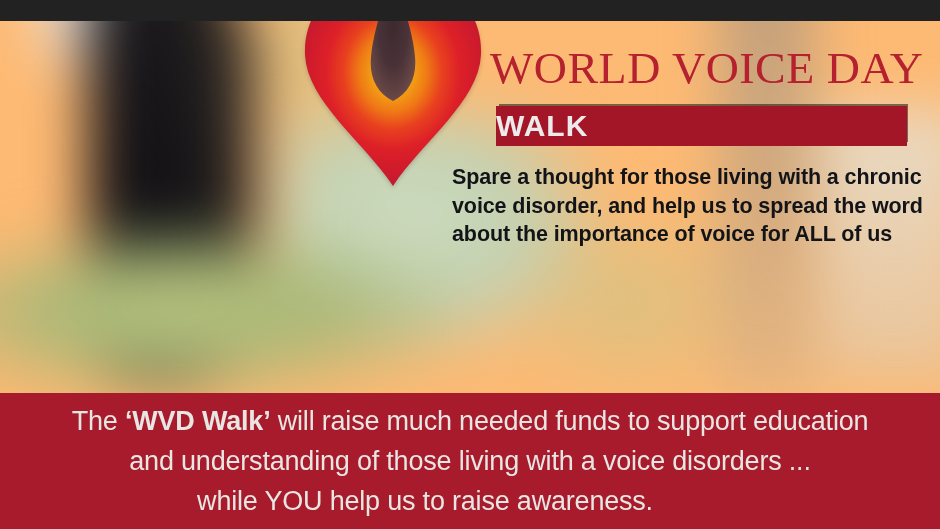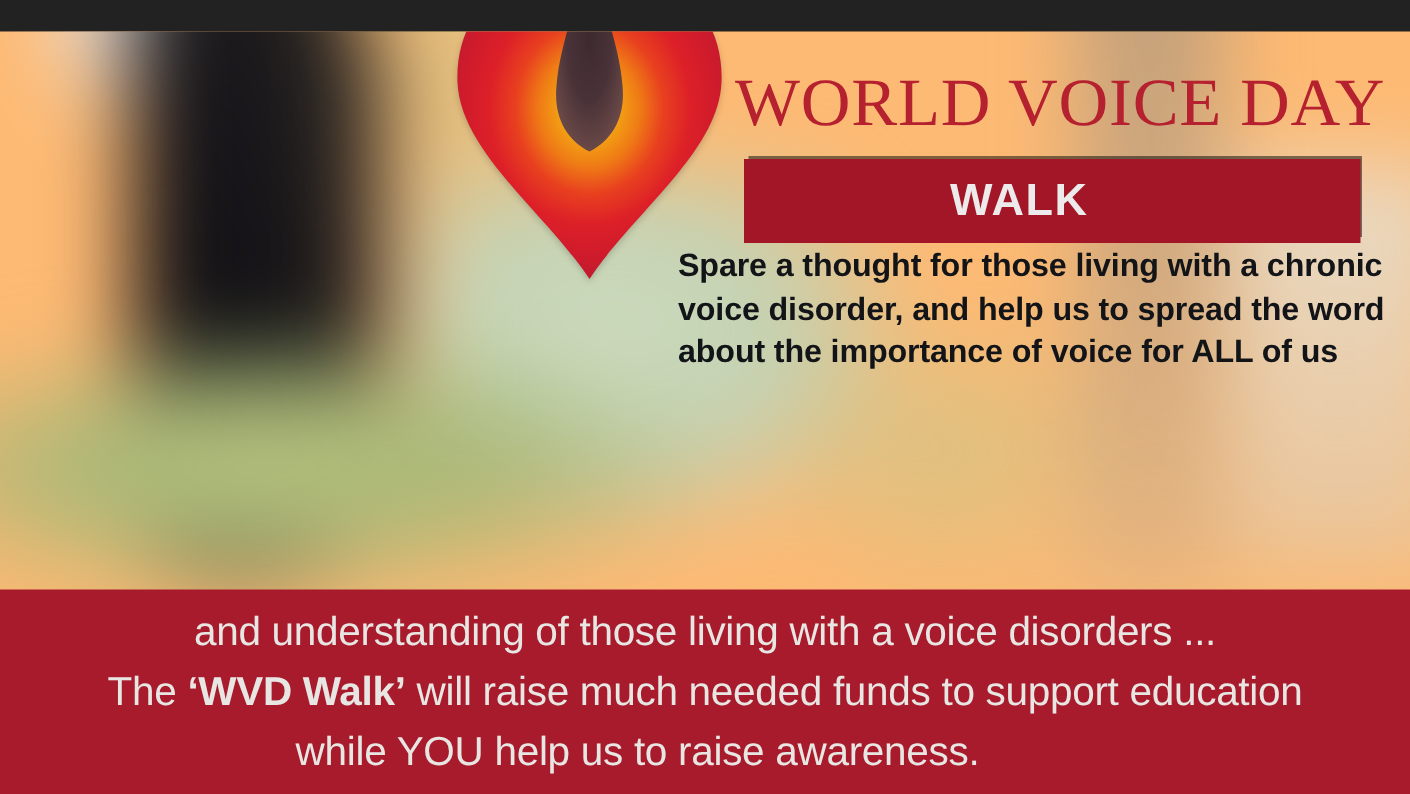--- a/index.html
+++ b/index.html
@@ -129,26 +129,26 @@
     transform: scaleX(1.02);
     transform-origin: left center;
   }
 
   
   .walk-banner {
     position: absolute;
     left: 496px;
     top: 85px;
     width: 411px;
-    height: 56px;
+    height: 40px;
     background: #a31627;
     box-shadow: 2px -3px 0 -1px rgba(20,18,16,.55);
     display: flex;
     align-items: center;
-    justify-content: center;
+    justify-content: flex-start;
   }
   .walk-banner .walk-text {
     font-size: 30px;
     font-weight: bold;
     color: #eceaea;
     letter-spacing: 1px;
     margin-right: 44px;
   }
 
   
@@ -245,20 +245,20 @@
   <div class="title">WORLD VOICE DAY</div>
 
   <div class="walk-banner">
     <span class="walk-text">WALK</span>
   </div>
 
   <div class="lede">Spare a thought for those living with a chronic voice disorder, and help us to spread the word about the importance of voice for ALL of us</div>
 
   <div class="red-band">
     <div class="band-text">
+      <span class="band-line"><span>The </span><b>‘WVD Walk’</b><span> will raise much needed funds to support education</span></span>
       <span class="band-line l2">and understanding of those living with a voice disorders  ...</span>
-      <span class="band-line"><span>The </span><b>‘WVD Walk’</b><span> will raise much needed funds to support education</span></span>
       <span class="band-line l3">while YOU help us to raise awareness.</span>
     </div>
 
   </div>
 
 </div>
 
 </body></html>

